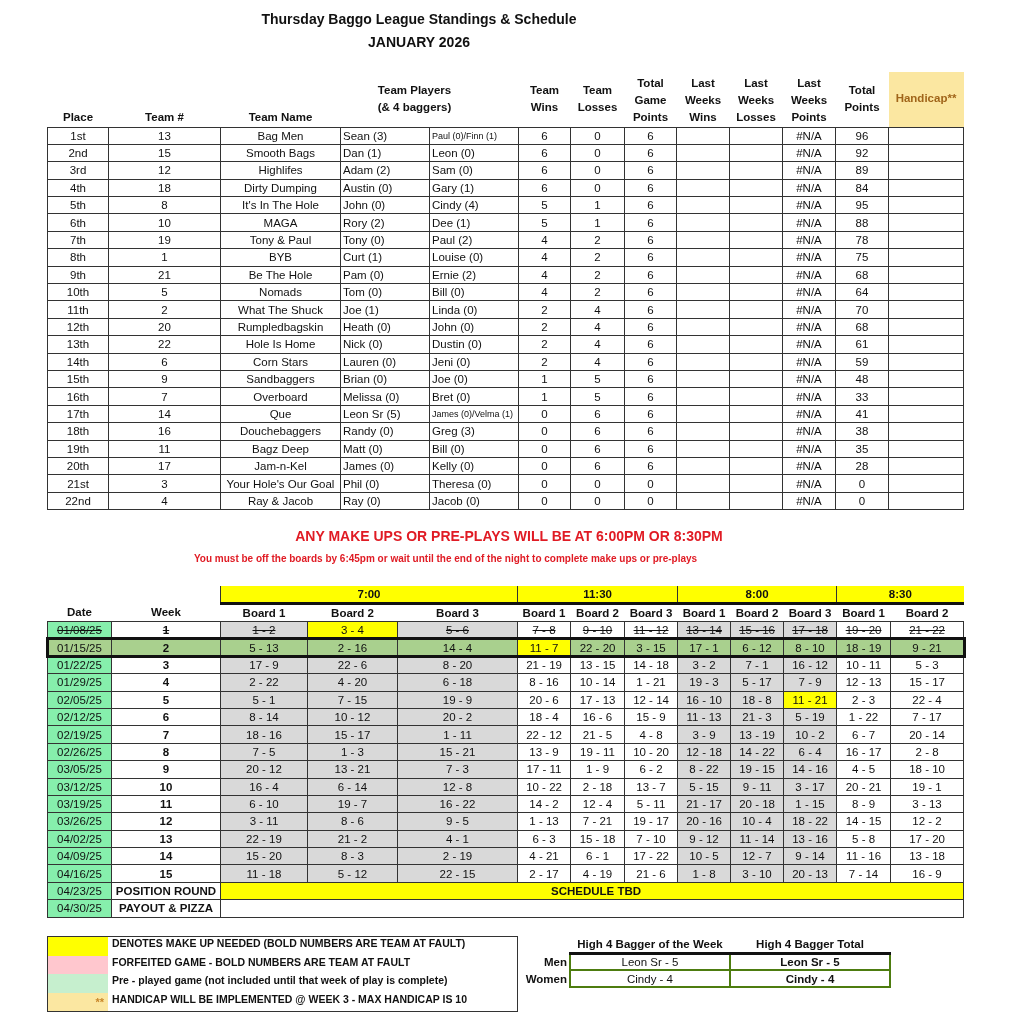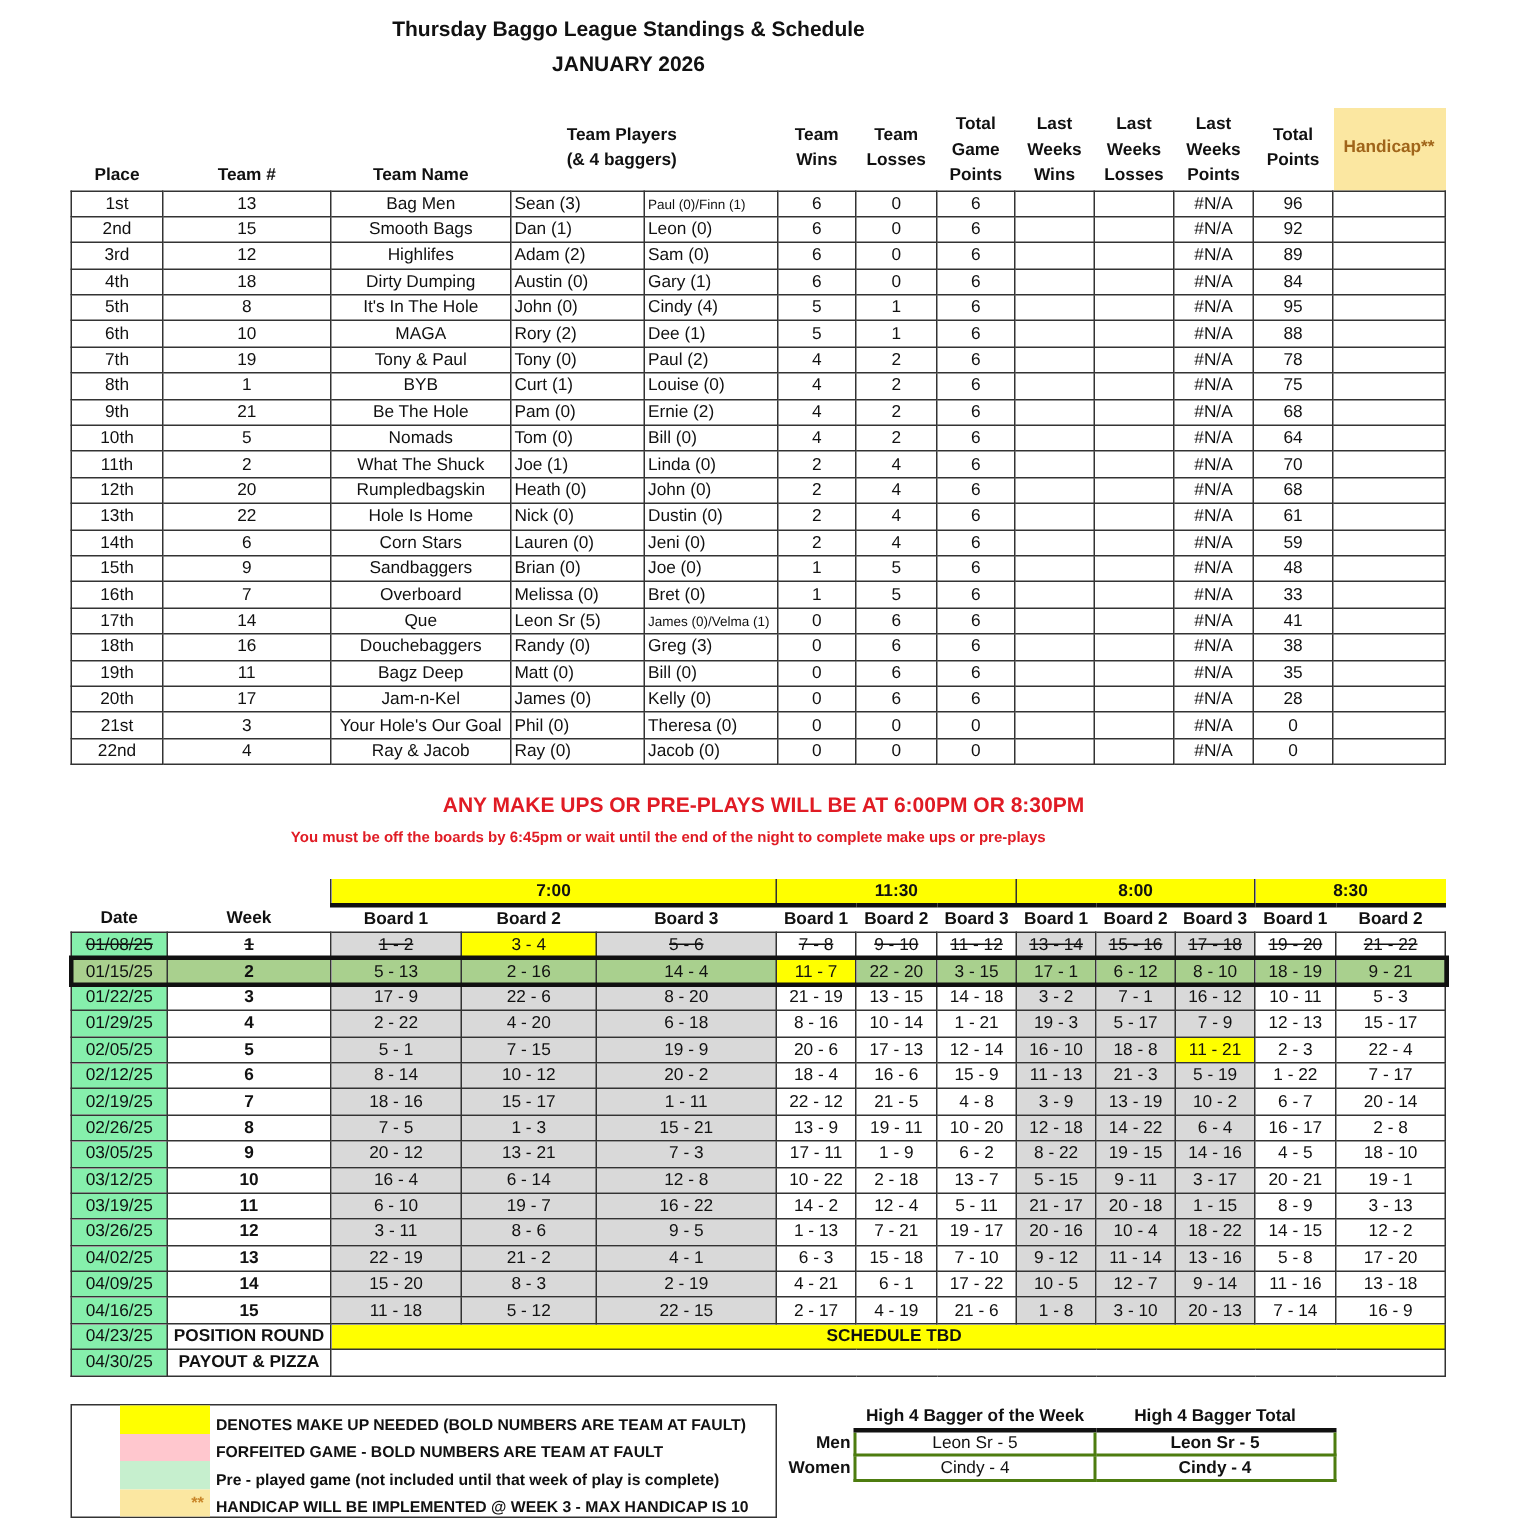--- a/index.html
+++ b/index.html
@@ -29,21 +29,21 @@
   #schedule td.g { background: #d9d9d9; }
   #schedule td.w { background: #fff; }
   #schedule td.yl { background: #ffff00; font-weight: normal; }
   #schedule tr.cur td { background: #a9d08e; }
   #schedule tr.cur td.yl { background: #ffff00; }
   #schedule tr.cur { outline: 3px solid #111; outline-offset: -1px; }
   .strike { text-decoration: line-through; }
   #schedule td.tbd { background: #ffff00; font-weight: bold; text-align: left; padding-left: 330px; }
   
   #legend { position: absolute; left: 47px; top: 936px; width: 471px; border: 1px solid #333; }
-  .lg-row { display: flex; height: 18.5px; align-items: flex-end; padding-left: 32px; }
+  .lg-row { display: flex; height: 18.5px; align-items: flex-start; }
   .lg-sw { width: 60px; height: 100%; text-align: right; padding-right: 4px; font-weight: bold; color: #c9862a; font-size: 11px; line-height: 18px; }
   .lg-tx { font-size: 10.5px; font-weight: bold; padding-left: 4px; }
   
   #bagger { left: 512px; top: 937px; width: 378px; }
   #bagger th { font-weight: bold; font-size: 11.5px; height: 16px; border-bottom: 3px solid #111; }
   #bagger th.blank { border-bottom: none; }
   #bagger td { height: 17px; border: 2px solid #4d7c0f; }
   #bagger td.lbl { border: none; text-align: right; font-weight: bold; padding-right: 2px; border-right: 1px solid #333; }
   #bagger td.b { font-weight: bold; }
 </style>

